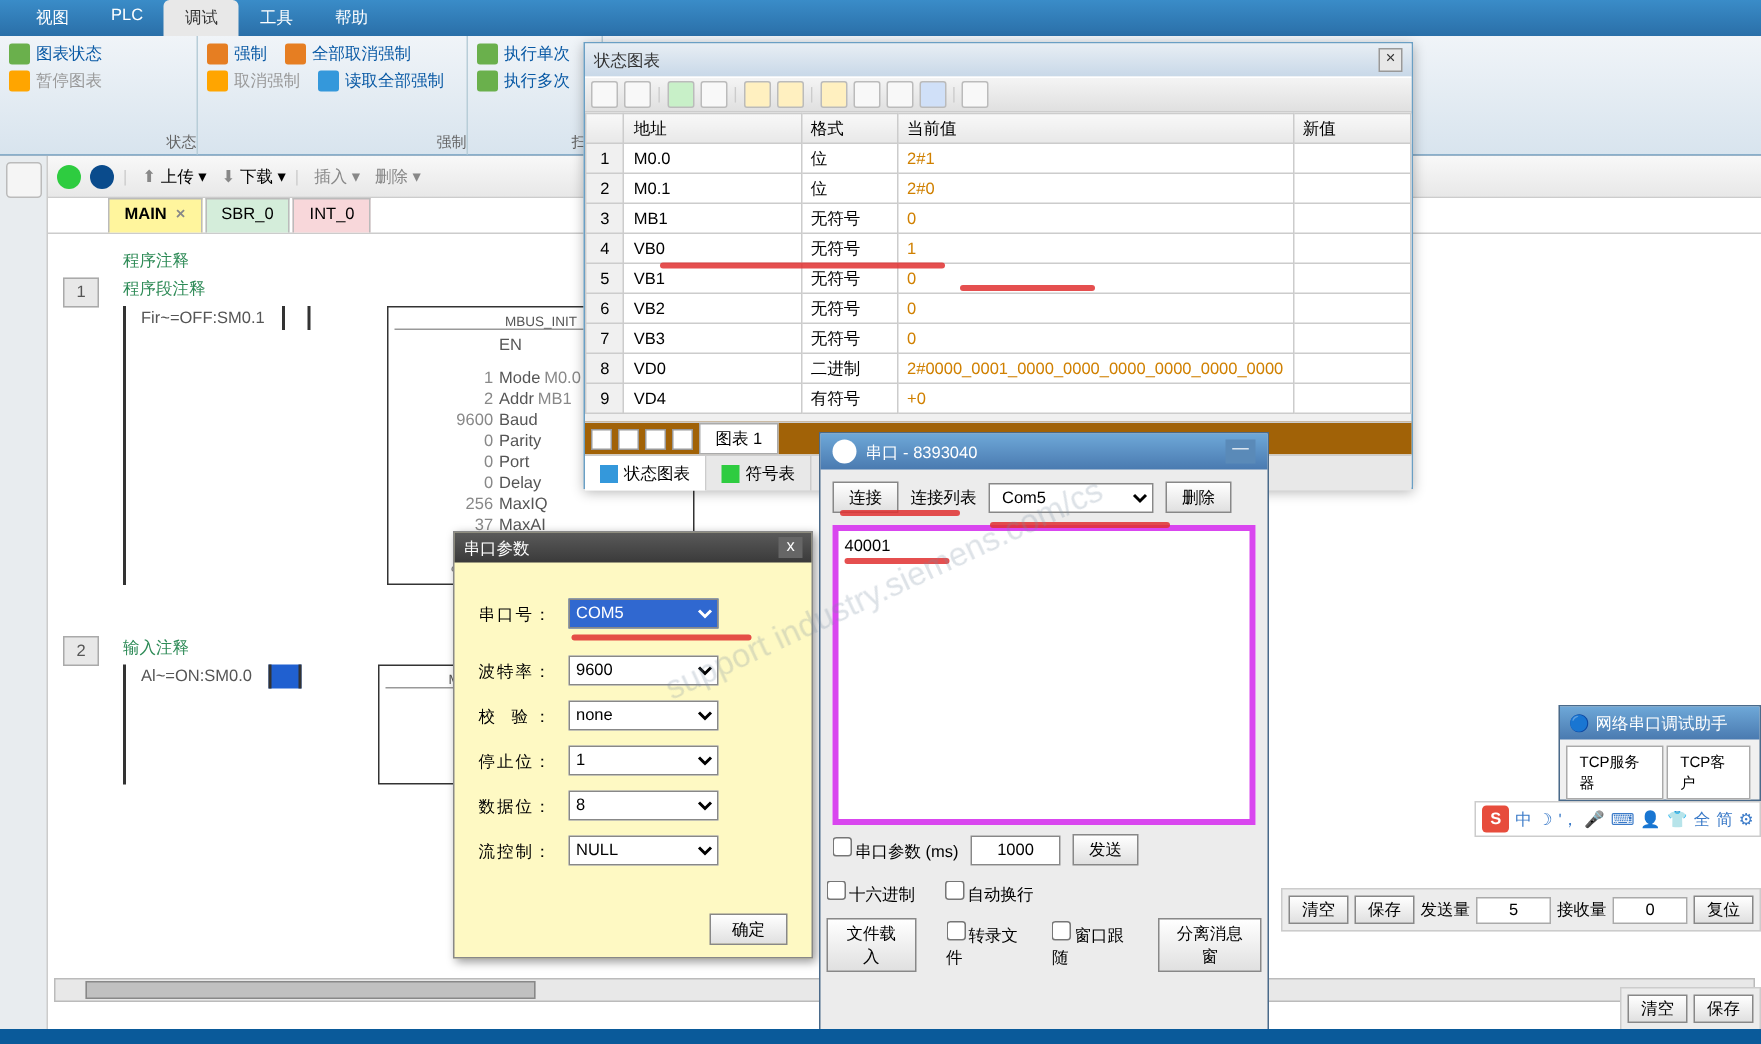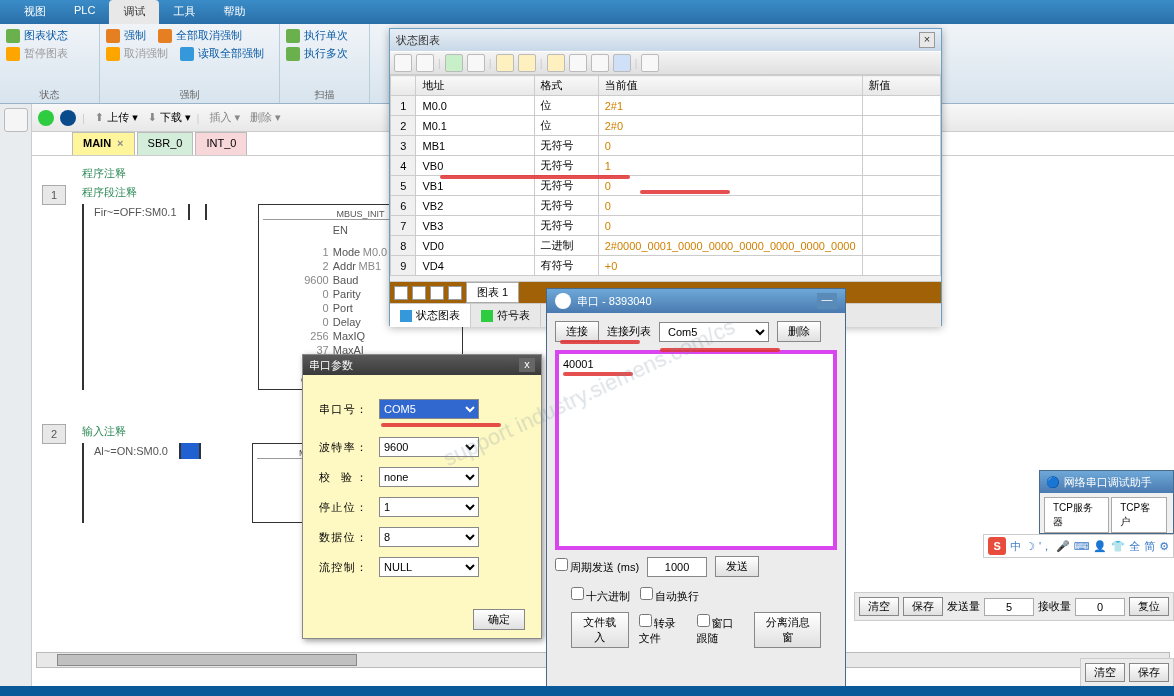--- a/index.html
+++ b/index.html
@@ -9,21 +9,21 @@
 .menubar { height: 24px; background: linear-gradient(#3a8cc8,#2a6fa8); display: flex; padding-left: 10px; }
 .menubar .mi { padding: 4px 14px; color: #fff; cursor: pointer; }
 .menubar .mi.active { background: #e8e8e8; color: #333; border-radius: 4px 4px 0 0; }
 
 
 .ribbon { height: 80px; background: linear-gradient(#f0f4f8,#d8e4ee); display: flex; border-bottom: 1px solid #99b3c8; }
 .rgroup { border-right: 1px solid #b8cdd8; padding: 4px 6px; display: flex; flex-direction: column; position: relative; }
 .rgroup .items { flex: 1; display: flex; flex-direction: column; gap: 3px; }
 .rgroup .item { display: flex; align-items: center; gap: 4px; cursor: pointer; color: #0a5aa5; }
 .rgroup .item.dis { color: #999; }
-.rgroup .lbl { position: absolute; bottom: 1px; left: 0; right: 0; text-align: center; font-size: 10px; color: #666; }
+.rgroup .lbl { position: absolute; bottom: 1px; left: 0; right: 0; text-align: right; font-size: 10px; color: #666; }
 .ricon { width: 14px; height: 14px; display: inline-block; background: #ffa500; border-radius: 2px; }
 .ricon.gr { background: #6ab04c; }
 .ricon.bl { background: #3498db; }
 .ricon.or { background: #e67e22; }
 
 
 .leftrail { position: absolute; left: 0; top: 104px; width: 32px; bottom: 10px; background: #e8ecef; border-right: 1px solid #ccc; }
 .leftrail .b { width: 24px; height: 24px; margin: 4px auto; background: #f5f5f5; border: 1px solid #bbb; border-radius: 3px; }
 
 
@@ -93,21 +93,21 @@
 
 .serwin { position: absolute; background: #ececec; border: 1px solid #4a6a8a; }
 .serwin .title { height: 24px; background: linear-gradient(#6ea8d8,#4a7ab0); color: #fff; padding: 3px 8px; display: flex; align-items: center; }
 .serwin .title .icon { width: 16px; height: 16px; background: #fff; border-radius: 50%; margin-right: 6px; }
 .serwin .title .min { margin-left: auto; width: 20px; height: 16px; background: #5a8ab8; text-align: center; }
 .serwin .toprow { padding: 8px; display: flex; align-items: center; gap: 8px; }
 .serwin button { padding: 2px 10px; border: 1px solid #888; background: linear-gradient(#fff,#e0e0e0); }
 .serwin select, .serwin input[type=text] { border: 1px solid #888; height: 20px; padding: 0 4px; background: #fff; }
 .serwin .log { margin: 0 8px; height: 200px; background: #fff; border: 4px solid #d946ef; padding: 4px; overflow: auto; }
 .serwin .botrow { padding: 6px 8px; display: flex; align-items: center; gap: 8px; }
-.serwin .botrow2 { padding: 4px 24px; display: flex; align-items: center; gap: 10px; }
+.serwin .botrow2 { padding: 4px 4px; display: flex; align-items: center; gap: 20px; }
 .serwin input[type=checkbox] { margin-right: 2px; }
 
 
 .debugwin { position: absolute; right: 0; top: 470px; width: 135px; background: #f0f0f0; border: 1px solid #4a6a8a; }
 .debugwin .title { height: 22px; background: linear-gradient(#6ea8d8,#4a7ab0); color: #fff; padding: 3px 6px; display: flex; align-items: center; gap: 4px; }
 .debugwin .tabs { display: flex; padding: 4px 4px 0; }
 .debugwin .tabs .t { padding: 3px 8px; border: 1px solid #aaa; background: #fff; margin-right: 2px; font-size: 10px; }
 
 .imebar { position: absolute; right: 0; top: 534px; height: 24px; background: #fff; border: 1px solid #ccc; display: flex; align-items: center; padding: 0 4px; gap: 4px; }
 .imebar .ic { width: 18px; height: 18px; border-radius: 3px; }
@@ -128,21 +128,21 @@
 
 <div class="menubar">
   <div class="mi">视图</div>
   <div class="mi">PLC</div>
   <div class="mi active">调试</div>
   <div class="mi">工具</div>
   <div class="mi">帮助</div>
 </div>
 
 <div class="ribbon">
-  <div class="rgroup" style="width:100px">
+  <div class="rgroup" style="width:132px">
     <div class="items">
       <div class="item">
           <span class="ricon gr"></span>
           <span>图表状态</span>
         </div>
       <div class="item dis">
           <span class="ricon"></span>
           <span>暂停图表</span>
         </div>
     </div>
@@ -453,21 +453,21 @@
     <select style="width:110px"><option>Com5</option></select>
     <button>删除</button>
   </div>
   <div class="fade-red" style="left:560px;top:340px;width:80px;position:fixed"></div>
   <div class="fade-red" style="left:660px;top:348px;width:120px;position:fixed"></div>
   <div class="log">
     <div>40001</div>
     <div class="fade-red" style="position:relative;width:70px;margin-top:2px"></div>
   </div>
   <div class="botrow">
-    <label><input type="checkbox" style=""><span>周期发送 (ms)</span></label>
+    <label><input type="checkbox" style=""><span>串口参数 (ms)</span></label>
     <input type="text" style="width: 60px; text-align: center;" value="1000">
     <button>发送</button>
   </div>
   <div class="botrow2">
     <label><input type="checkbox" style=""><span>十六进制</span></label>
     <label><input type="checkbox" style=""><span>自动换行</span></label>
   </div>
   <div class="botrow2">
     <button>文件载入</button>
     <label><input type="checkbox" style=""><span>转录文件</span></label>

